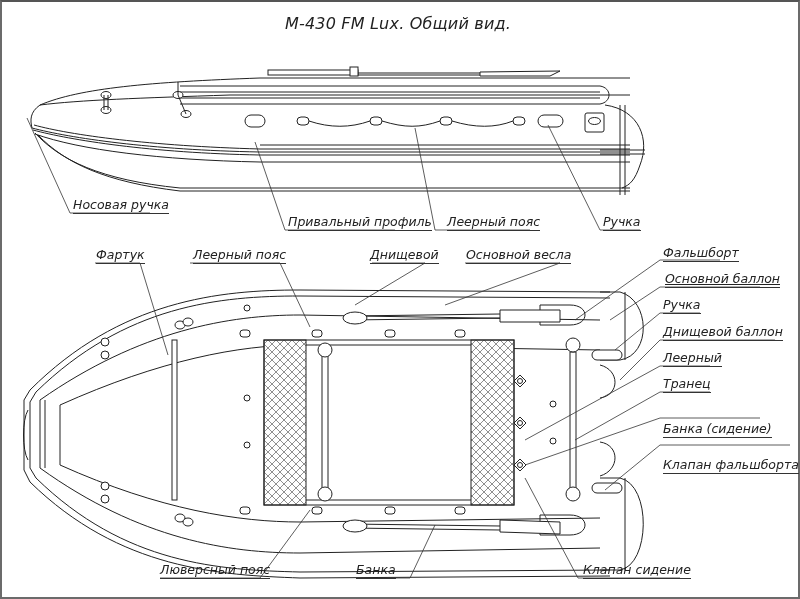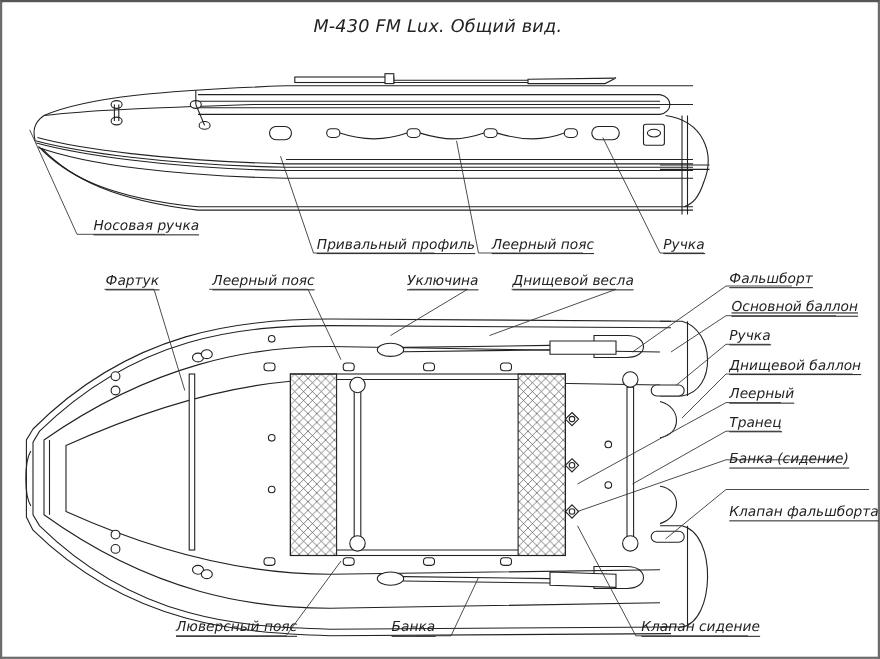--- a/index.html
+++ b/index.html
@@ -204,34 +204,34 @@
       <path d="M660 392 L710 392 M660 392 L575 440"></path>
       <path d="M660 418 L760 418 M660 418 L525 465"></path>
       <path d="M660 445 L790 445 M660 445 L605 490"></path>
       <path d="M160 578 L260 578 L310 510"></path>
       <path d="M378 578 L410 578 L435 525"></path>
       <path d="M578 578 L680 578 M578 578 L525 478"></path>
     </g>
   </g>
 </svg>
 
-<div class="lbl ul" style="left:85px; top:198px;">Носовая ручка</div>
+<div class="lbl ul" style="left:73px; top:198px;">Носовая ручка</div>
 <div class="lbl ul" style="left:288px; top:215px;">Привальный профиль</div>
 <div class="lbl ul" style="left:447px; top:215px;">Леерный пояс</div>
 <div class="lbl ul" style="left:603px; top:215px;">Ручка</div>
 
 <div class="lbl ul" style="left:96px; top:248px;font-style:italic;">Фартук</div>
 <div class="lbl ul" style="left:193px; top:248px;">Леерный пояс</div>
-<div class="lbl ul" style="left:370px; top:248px;">Уключина</div>
-<div class="lbl ul" style="left:466px; top:248px;">Днищевой весла</div>
+<div class="lbl ul" style="left:370px; top:248px;">Днищевой</div>
+<div class="lbl ul" style="left:466px; top:248px;">Основной весла</div>
 
 <div class="lbl ul" style="left:663px; top:246px;">Фальшборт</div>
 <div class="lbl ul" style="left:665px; top:272px;text-decoration:underline;">Основной баллон</div>
 <div class="lbl ul" style="left:663px; top:298px;">Ручка</div>
 <div class="lbl ul" style="left:663px; top:325px;">Днищевой баллон</div>
 <div class="lbl ul" style="left:663px; top:351px;">Леерный</div>
 <div class="lbl ul" style="left:663px; top:377px;">Транец</div>
-<div class="lbl ul" style="left:663px; top:410px;">Банка (сидение)</div>
+<div class="lbl ul" style="left:663px; top:422px;">Банка (сидение)</div>
 <div class="lbl ul" style="left:663px; top:430px;margin-top:28px;">Клапан фальшборта</div>
 
 <div class="lbl ul" style="left:160px; top:563px;text-align:right;">Люверсный пояс</div>
 <div class="lbl ul" style="left:356px; top:563px;">Банка</div>
 <div class="lbl ul" style="left:583px; top:563px;">Клапан сидение</div>
 
 </body></html>

